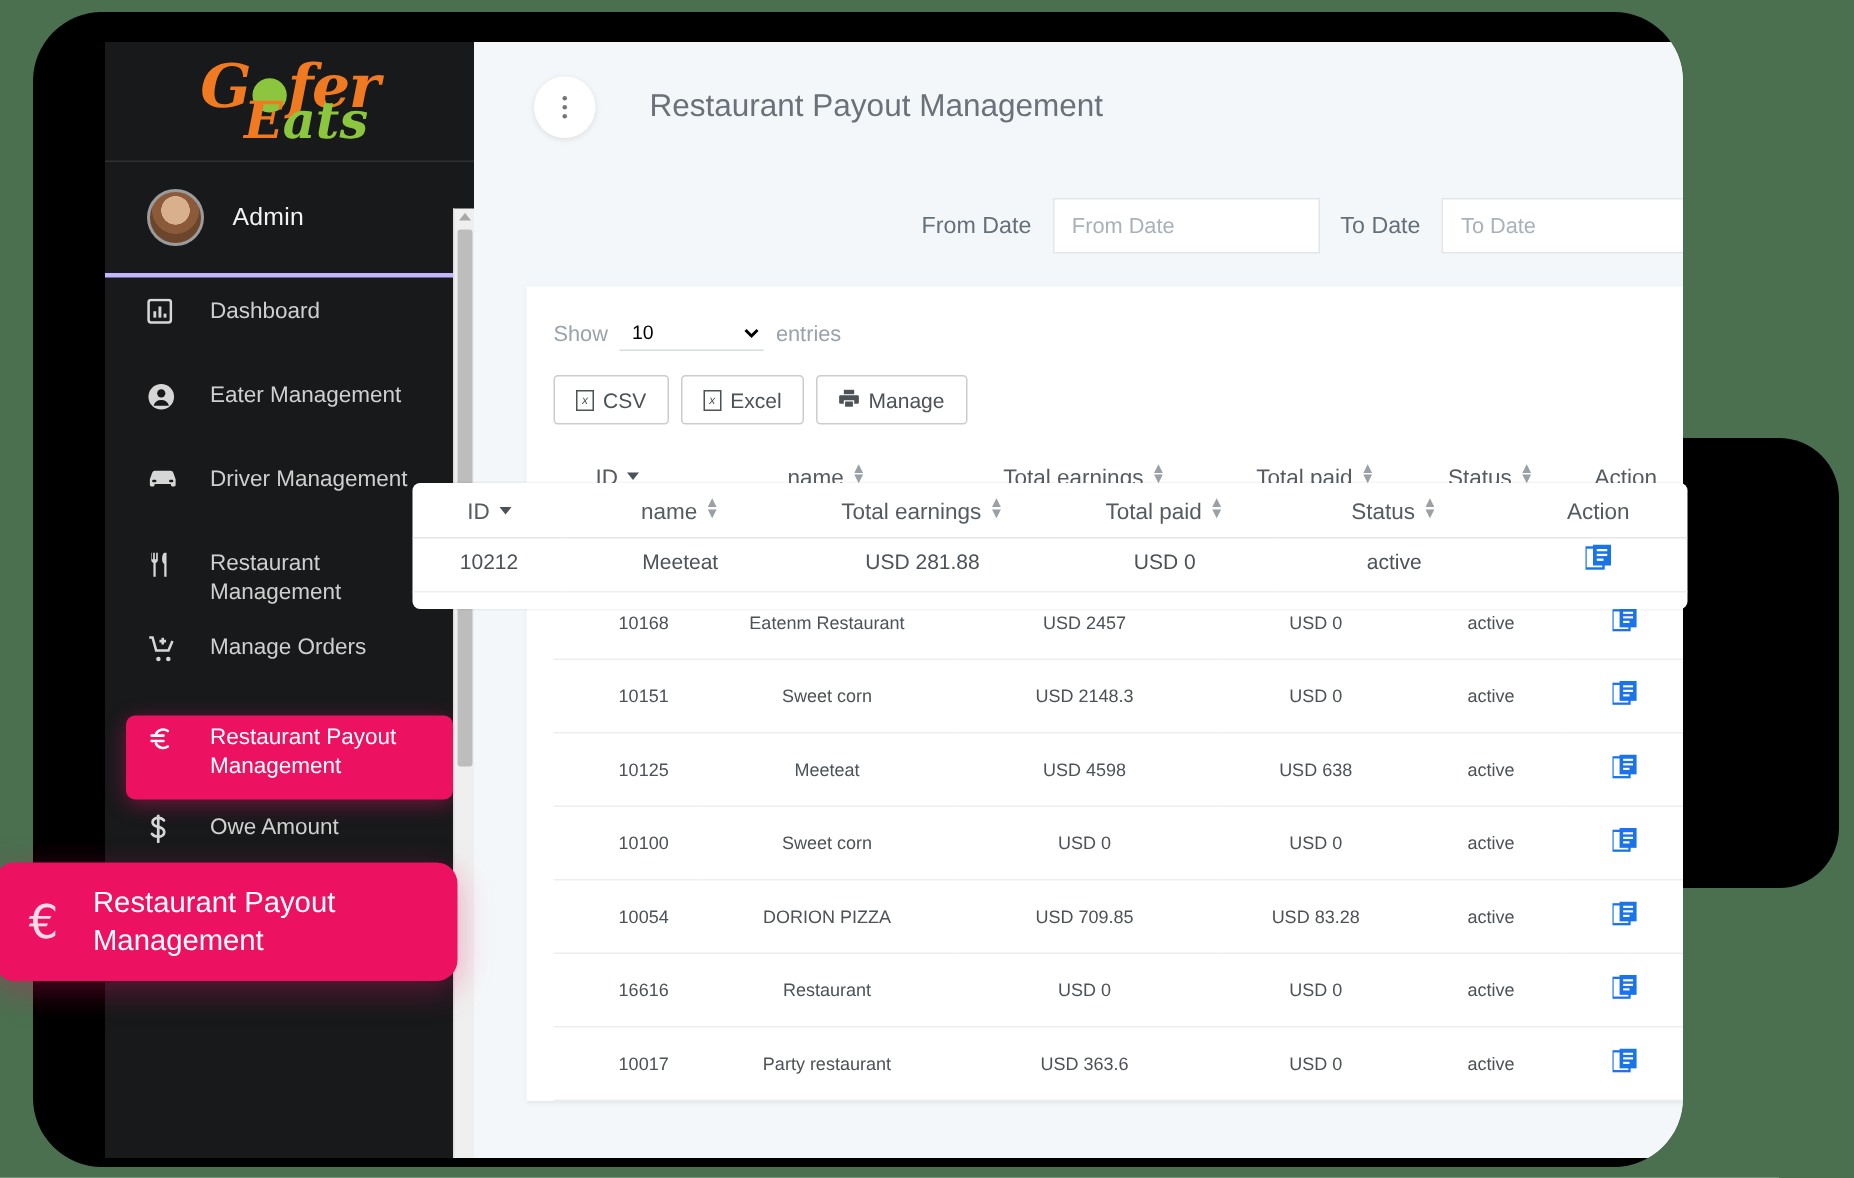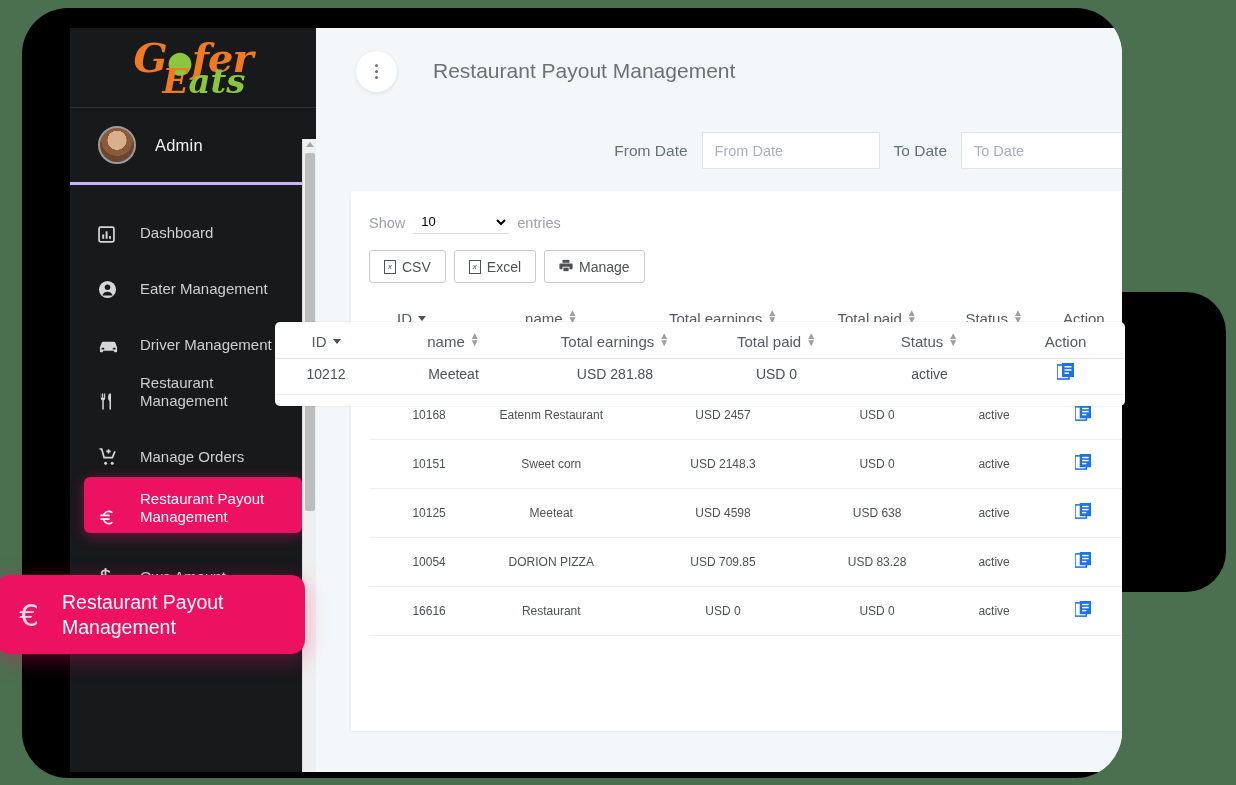--- a/index.html
+++ b/index.html
@@ -75,21 +75,21 @@
     border: 2px solid #9b9b9b;
     flex: none;
   }
   .profile-name {
     margin-left: 19px; color: #f2f2f2;
     font-size: 16.5px; letter-spacing: .2px;
   }
 
   .nav { padding-top: 8px; }
   .nav-item {
-    display: flex; align-items: flex-end;
+    display: flex; align-items: flex-start;
     min-height: 56px;
     padding: 6px 14px 6px 28px;
     color: #cfcfcf;
     font-size: 15px;
     cursor: pointer;
   }
   .nav-item .nav-ico {
     width: 30px; flex: none;
     color: #d6d6d6;
     display: flex; align-items: center;
@@ -526,37 +526,65 @@
                 <td>active</td>
                 <td><span class="doc-icon"><svg width="17" height="17" viewBox="0 0 18 18" fill="currentColor">
                         <rect x="0" y="2" width="12" height="14" fill="none" stroke="currentColor" stroke-width="1.6"></rect>
                         <rect x="5" y="0" width="12" height="14"></rect>
                         <rect x="7.5" y="3" width="7" height="1.5" fill="#fff"></rect>
                         <rect x="7.5" y="6.2" width="7" height="1.5" fill="#fff"></rect>
                         <rect x="7.5" y="9.4" width="4.5" height="1.5" fill="#fff"></rect>
                       </svg></span></td>
               </tr>
               <tr>
+                <td class="id-col">10100</td>
+                <td>Sweet corn</td>
+                <td>USD 0</td>
+                <td>USD 0</td>
+                <td>active</td>
+                <td><span class="doc-icon"><svg width="17" height="17" viewBox="0 0 18 18" fill="currentColor">
+                        <rect x="0" y="2" width="12" height="14" fill="none" stroke="currentColor" stroke-width="1.6"></rect>
+                        <rect x="5" y="0" width="12" height="14"></rect>
+                        <rect x="7.5" y="3" width="7" height="1.5" fill="#fff"></rect>
+                        <rect x="7.5" y="6.2" width="7" height="1.5" fill="#fff"></rect>
+                        <rect x="7.5" y="9.4" width="4.5" height="1.5" fill="#fff"></rect>
+                      </svg></span></td>
+              </tr>
+              <tr>
                 <td class="id-col">10054</td>
                 <td>DORION PIZZA</td>
                 <td>USD 709.85</td>
                 <td>USD 83.28</td>
                 <td>active</td>
                 <td><span class="doc-icon"><svg width="17" height="17" viewBox="0 0 18 18" fill="currentColor">
                         <rect x="0" y="2" width="12" height="14" fill="none" stroke="currentColor" stroke-width="1.6"></rect>
                         <rect x="5" y="0" width="12" height="14"></rect>
                         <rect x="7.5" y="3" width="7" height="1.5" fill="#fff"></rect>
                         <rect x="7.5" y="6.2" width="7" height="1.5" fill="#fff"></rect>
                         <rect x="7.5" y="9.4" width="4.5" height="1.5" fill="#fff"></rect>
                       </svg></span></td>
               </tr>
               <tr>
                 <td class="id-col">16616</td>
                 <td>Restaurant</td>
                 <td>USD 0</td>
+                <td>USD 0</td>
+                <td>active</td>
+                <td><span class="doc-icon"><svg width="17" height="17" viewBox="0 0 18 18" fill="currentColor">
+                        <rect x="0" y="2" width="12" height="14" fill="none" stroke="currentColor" stroke-width="1.6"></rect>
+                        <rect x="5" y="0" width="12" height="14"></rect>
+                        <rect x="7.5" y="3" width="7" height="1.5" fill="#fff"></rect>
+                        <rect x="7.5" y="6.2" width="7" height="1.5" fill="#fff"></rect>
+                        <rect x="7.5" y="9.4" width="4.5" height="1.5" fill="#fff"></rect>
+                      </svg></span></td>
+              </tr>
+              <tr>
+                <td class="id-col">10017</td>
+                <td>Party restaurant</td>
+                <td>USD 363.6</td>
                 <td>USD 0</td>
                 <td>active</td>
                 <td><span class="doc-icon"><svg width="17" height="17" viewBox="0 0 18 18" fill="currentColor">
                         <rect x="0" y="2" width="12" height="14" fill="none" stroke="currentColor" stroke-width="1.6"></rect>
                         <rect x="5" y="0" width="12" height="14"></rect>
                         <rect x="7.5" y="3" width="7" height="1.5" fill="#fff"></rect>
                         <rect x="7.5" y="6.2" width="7" height="1.5" fill="#fff"></rect>
                         <rect x="7.5" y="9.4" width="4.5" height="1.5" fill="#fff"></rect>
                       </svg></span></td>
               </tr>

